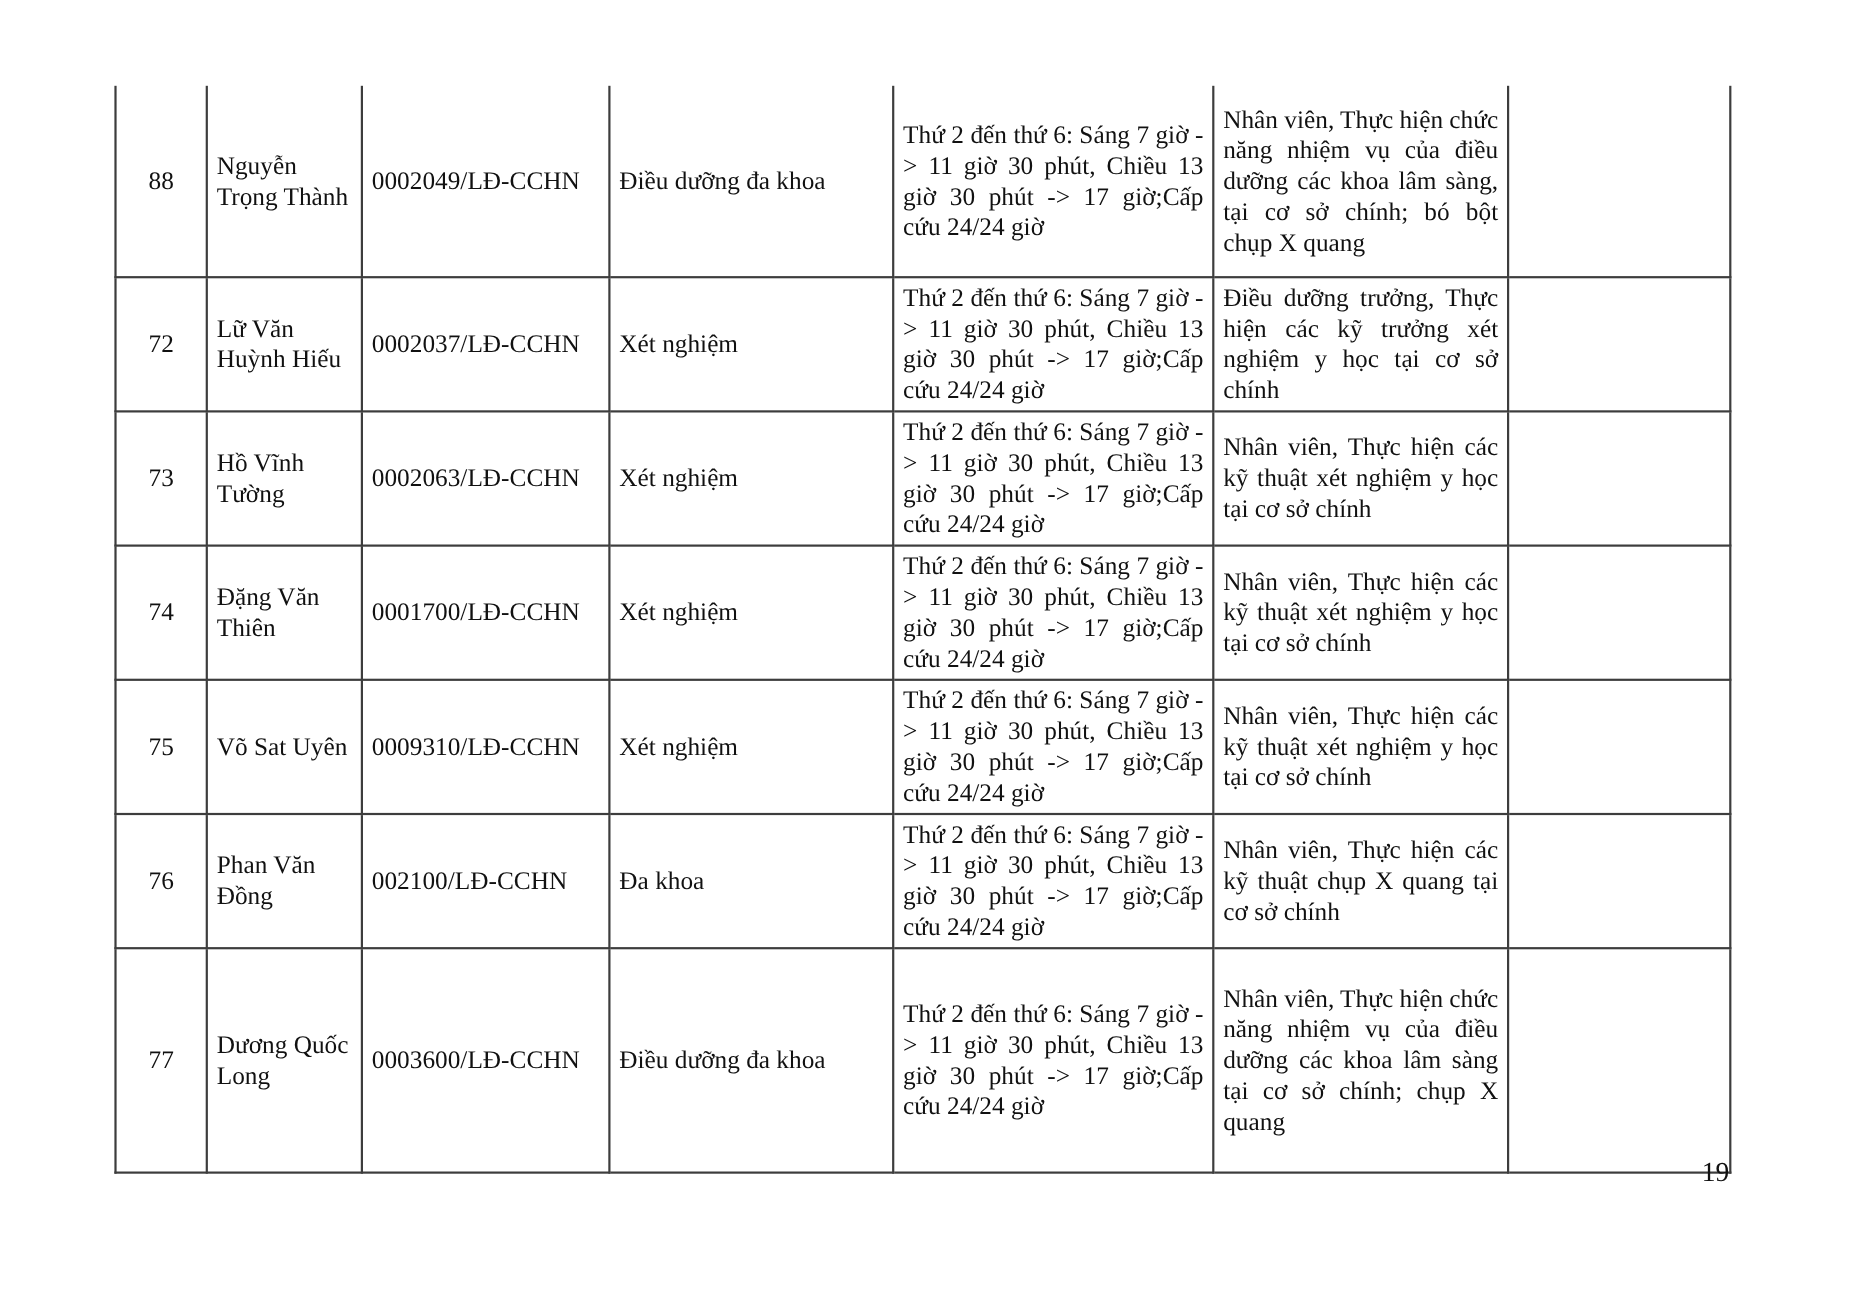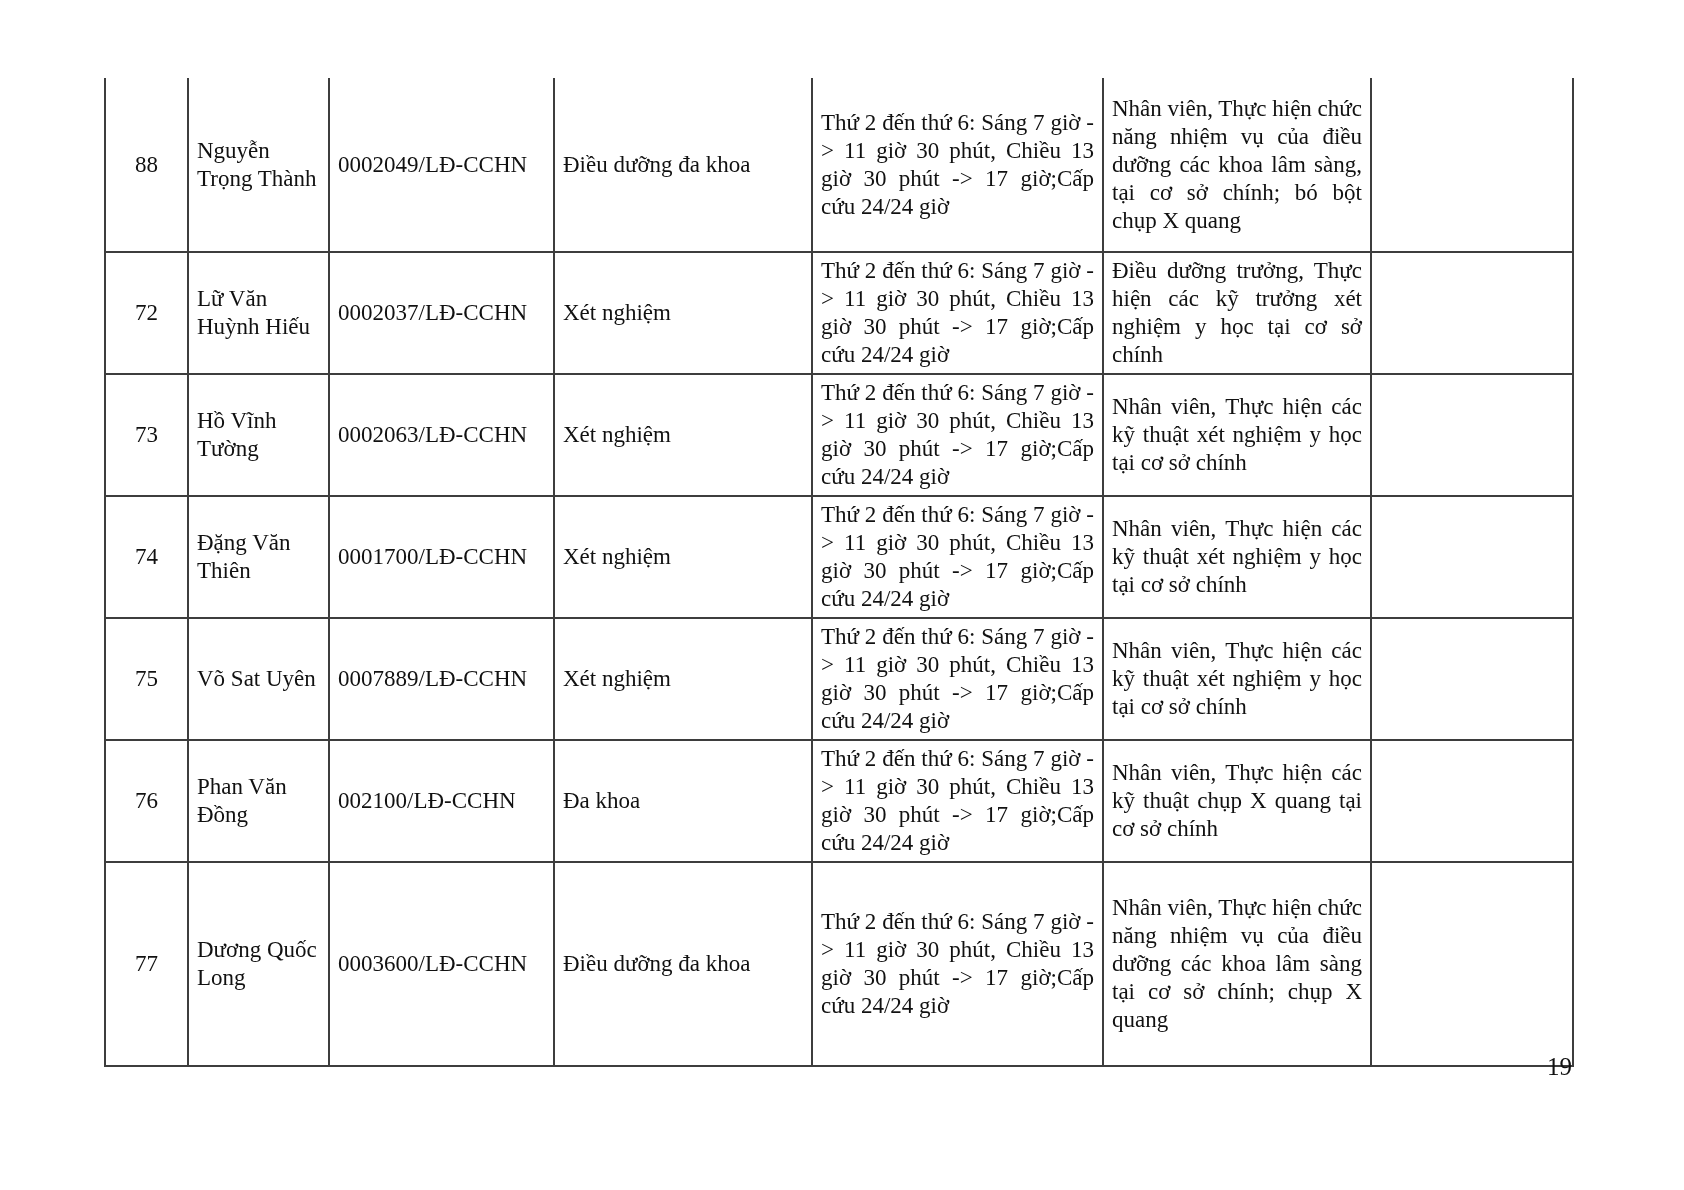--- a/index.html
+++ b/index.html
@@ -114,21 +114,21 @@
         <td class="c-name">Đặng Văn Thiên</td>
         <td class="c-cert">0001700/LĐ-CCHN</td>
         <td class="c-spec">Xét nghiệm</td>
         <td class="c-hours">Thứ 2 đến thứ 6: Sáng 7 giờ -&gt; 11 giờ 30 phút, Chiều 13 giờ 30 phút -&gt; 17 giờ;Cấp cứu 24/24 giờ</td>
         <td class="c-duty">Nhân viên, Thực hiện các kỹ thuật xét nghiệm y học tại cơ sở chính</td>
         <td class="c-note"></td>
       </tr>
       <tr class="r75">
         <td class="c-stt">75</td>
         <td class="c-name">Võ Sat Uyên</td>
-        <td class="c-cert">0007889/LĐ-CCHN</td>
+        <td class="c-cert">0009310/LĐ-CCHN</td>
         <td class="c-spec">Xét nghiệm</td>
         <td class="c-hours">Thứ 2 đến thứ 6: Sáng 7 giờ -&gt; 11 giờ 30 phút, Chiều 13 giờ 30 phút -&gt; 17 giờ;Cấp cứu 24/24 giờ</td>
         <td class="c-duty">Nhân viên, Thực hiện các kỹ thuật xét nghiệm y học tại cơ sở chính</td>
         <td class="c-note"></td>
       </tr>
       <tr class="r76">
         <td class="c-stt">76</td>
         <td class="c-name">Phan Văn Đồng</td>
         <td class="c-cert">002100/LĐ-CCHN</td>
         <td class="c-spec">Đa khoa</td>

